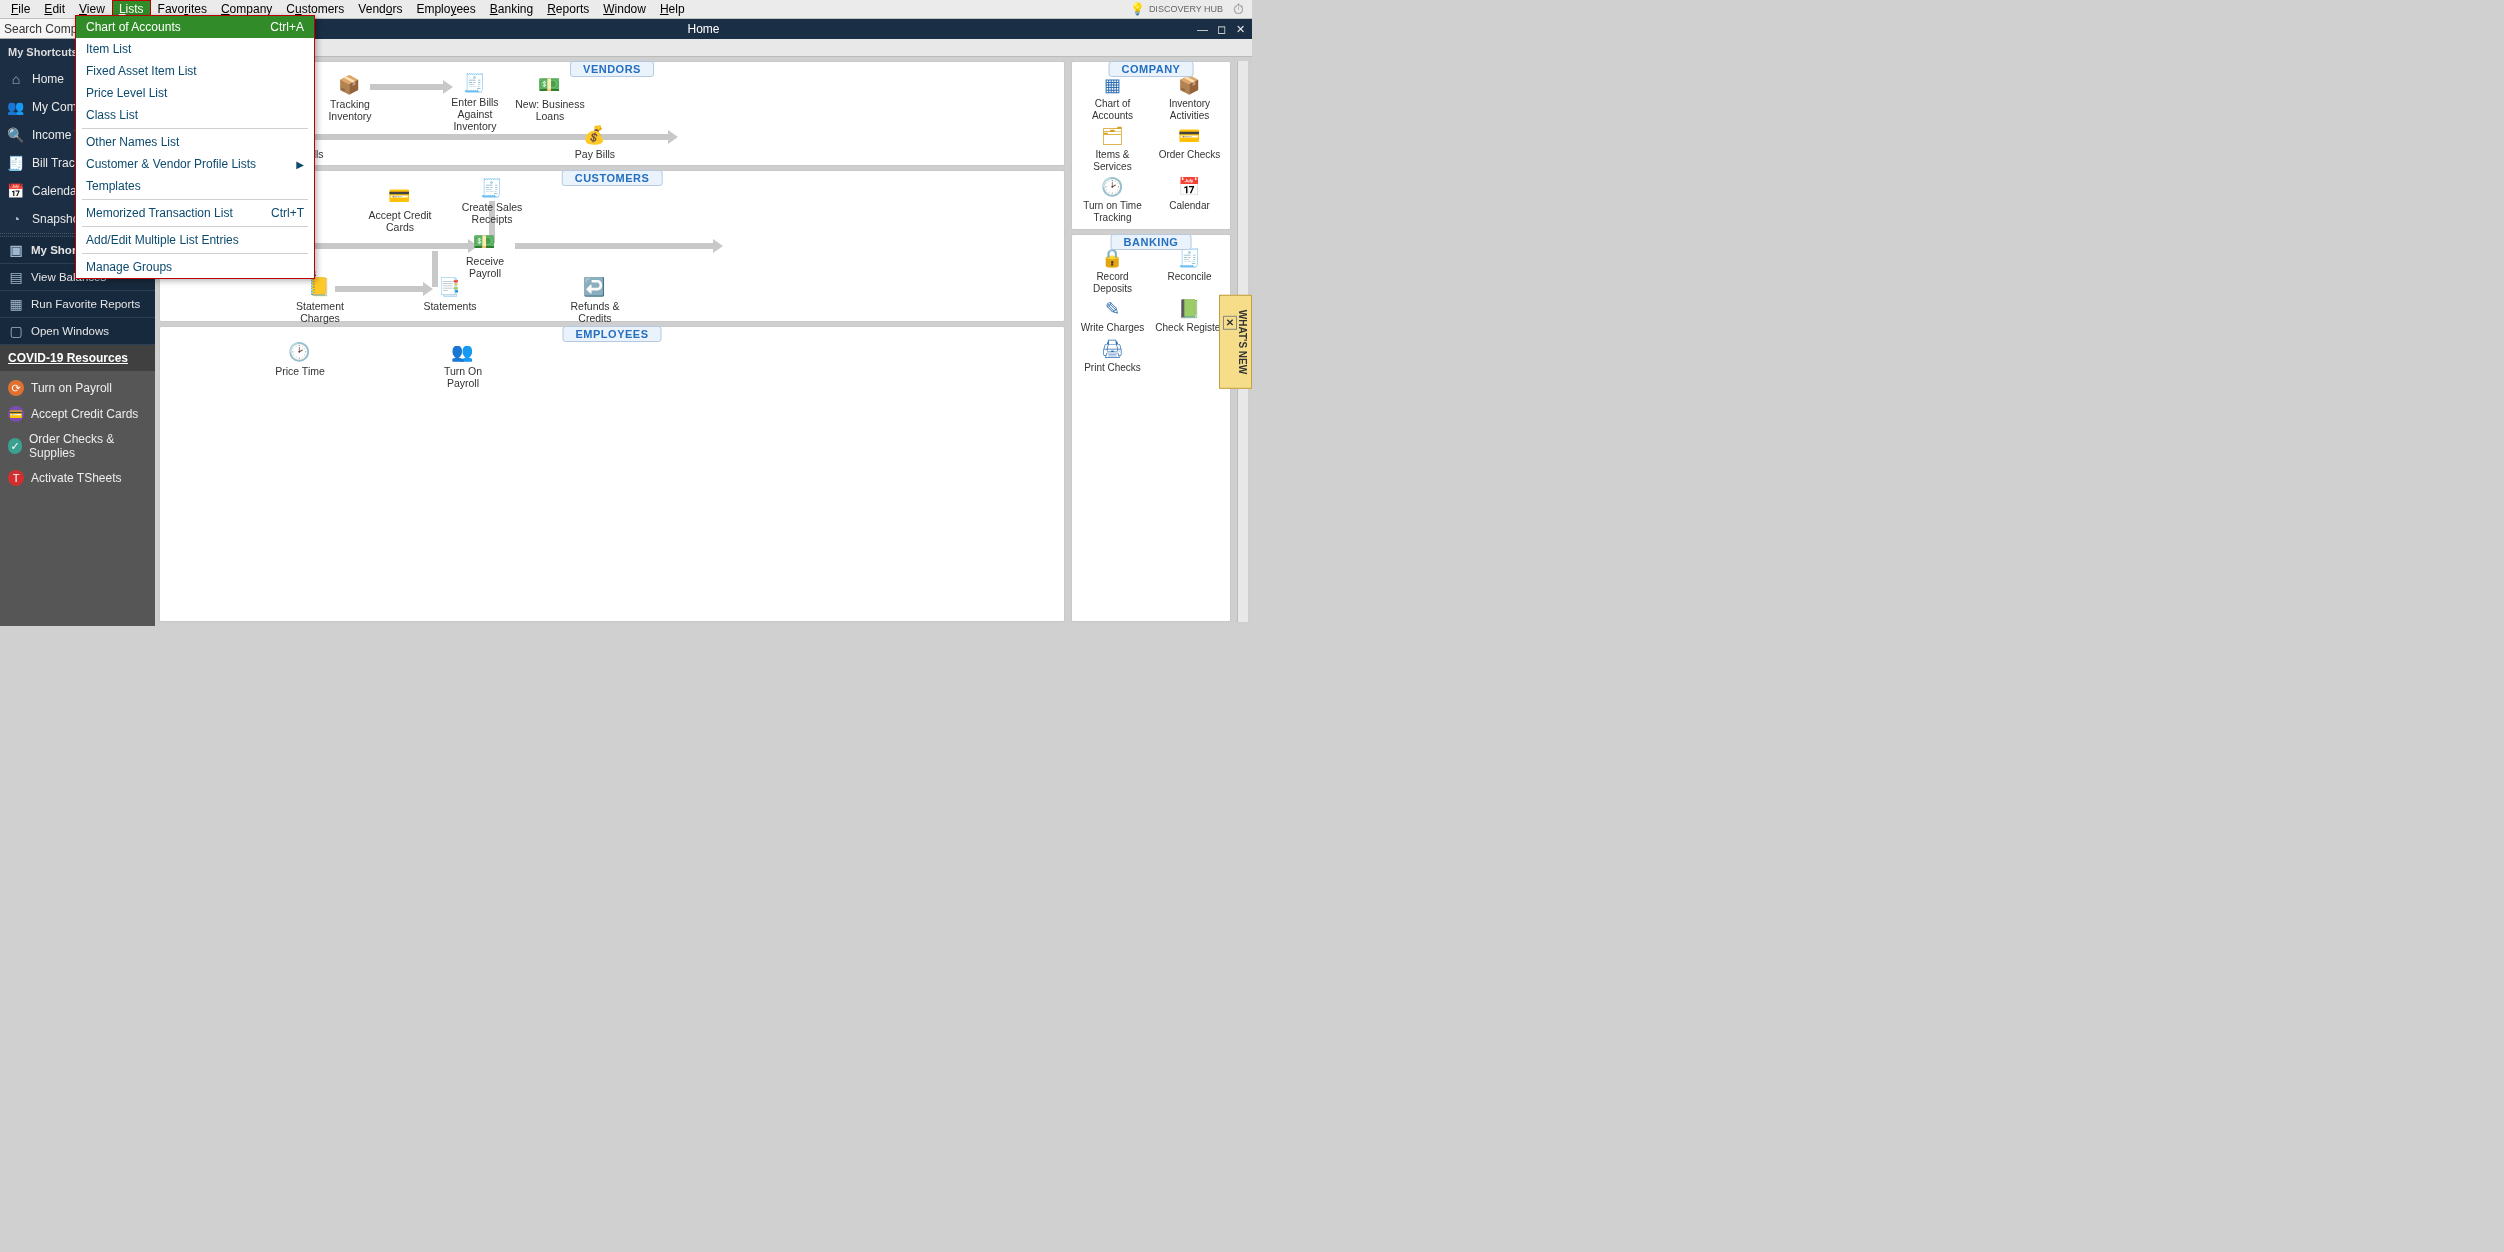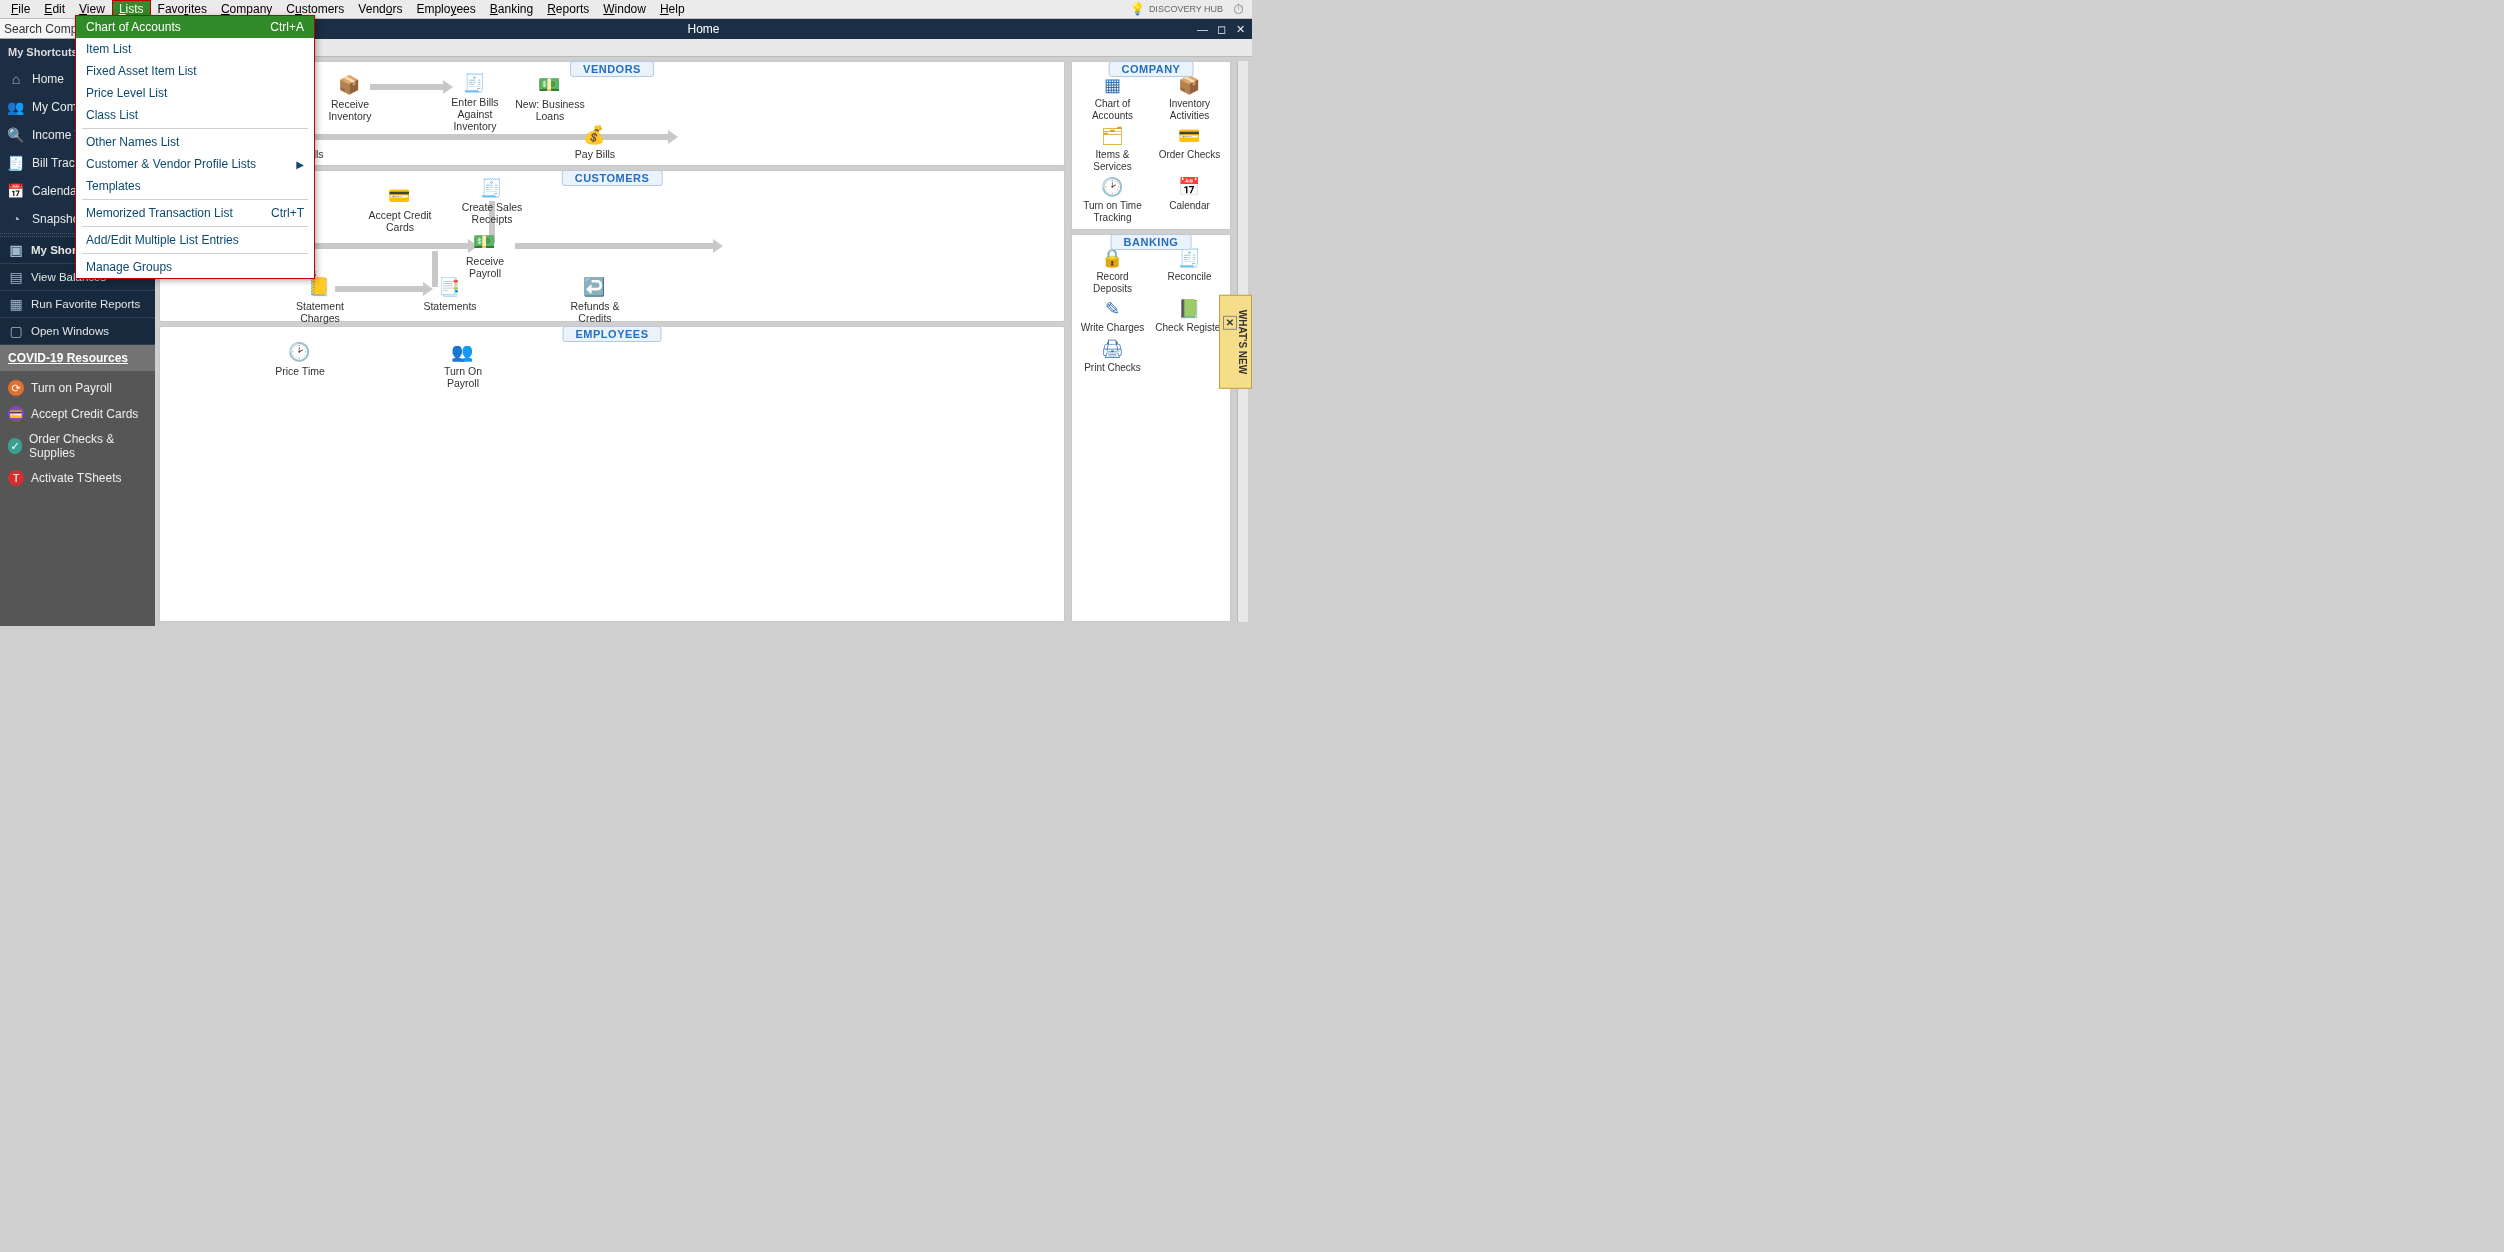--- a/index.html
+++ b/index.html
@@ -26,21 +26,21 @@
 
 
 .sidebar { width: 155px; background: #1b2e44; color: #e5e5e5; display: flex; flex-direction: column; font-size: 12px; }
 .search-row { background: #f5f5f5; height: 20px; display: flex; align-items: center; padding: 0 4px; color: #333; white-space: nowrap; overflow: hidden; font-size: 12px; border-bottom: 1px solid #aaa; }
 .sb-header { padding: 7px 8px; font-weight: bold; font-size: 11px; color: #ddd; }
 .sb-item { display: flex; align-items: center; gap: 8px; padding: 6px 8px; cursor: pointer; color: #eaeaea; }
 .sb-icon { width: 16px; height: 16px; font-size: 14px; display: flex; align-items: center; justify-content: center; color: #9fb6cc; }
 .sb-drag { height: 4px; background: #1b2e44; border-top: 1px dotted #456; border-bottom: 1px dotted #456; }
 .sb-panel-item { display: flex; align-items: center; gap: 7px; padding: 5px 8px; border-bottom: 1px solid #2a4058; cursor: pointer; font-size: 11.5px; background: #17293d; }
 .sb-panel-item.bold { font-weight: bold; }
-.sb-covid { background: #737373; padding: 6px 8px; }
+.sb-covid { background: #404040; padding: 6px 8px; }
 .sb-covid a { color: #fff; font-weight: bold; text-decoration: underline; font-size: 12px; }
 .sb-bottom { background: #565656; flex: 1; padding-top: 4px; }
 .sb-bot-item { display: flex; align-items: center; gap: 7px; padding: 5px 8px; color: #eee; cursor: pointer; font-size: 12px; }
 .sb-bot-icon { width: 16px; height: 16px; border-radius: 8px; display: flex; align-items: center; justify-content: center; font-size: 11px; color: #fff; }
 .bi-orange { background: #e07030; }
 .bi-purple { background: #7a4db0; }
 .bi-teal { background: #3aa090; }
 .bi-red { background: #d03030; }
 
 
@@ -233,21 +233,21 @@
 
     <div class="content">
       <div class="workflow-col">
 
         <div class="panel" style="height:105px;">
           <div class="panel-label">VENDORS</div>
           <div class="arrow-h" style="left:210px; top:22px; width:75px;"></div>
           <div class="arrow-h" style="left:130px; top:72px; width:380px;"></div>
           <div class="wf-node" style="left:155px; top:12px;">
               <span class="ic ic-yellow">📦</span>
-              <span class="lbl">Receive Inventory</span>
+              <span class="lbl">Tracking Inventory</span>
             </div>
           <div class="wf-node" style="left:280px; top:10px;">
               <span class="ic ic-blue">🧾</span>
               <span class="lbl">Enter Bills Against Inventory</span>
             </div>
           <div class="wf-node" style="left:355px; top:12px;">
               <span class="ic ic-blue">💵</span>
               <span class="lbl">New: Business Loans</span>
             </div>
           <div class="wf-node" style="left:105px; top:62px;">

